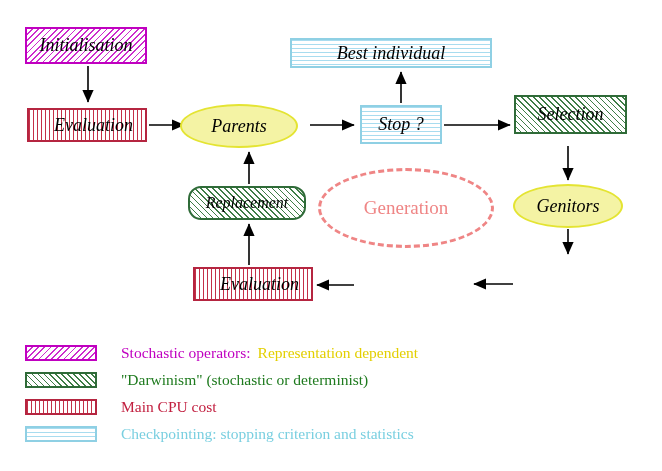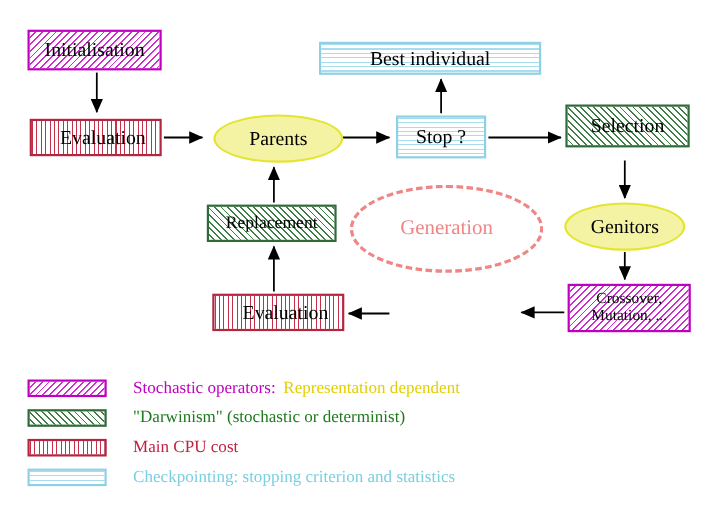--- a/index.html
+++ b/index.html
@@ -2,21 +2,21 @@
 <html><head>
 <meta charset="utf-8">
 <style>
   html, body { margin: 0; padding: 0; background: #ffffff; }
   .canvas {
     position: relative; width: 662px; height: 471px; background: #fff;
     font-family: "Liberation Serif", "DejaVu Serif", serif; overflow: hidden;
   }
   .node {
     position: absolute; display: flex; align-items: center; justify-content: center;
-    box-sizing: border-box; text-align: center; color: #000; font-size: 18px;
+    box-sizing: border-box; text-align: left; color: #000; font-size: 18px; font-style: italic;
   }
   .hatch-magenta {
     background: repeating-linear-gradient(135deg, #fff 0px, #fff 3.2px, #cd2bcd 3.2px, #cd2bcd 4.4px);
     border: 2px solid #c000c0;
   }
   .stripe-red {
     background: repeating-linear-gradient(90deg, #c43048 0px, #c43048 1px, #fff 1px, #fff 4px);
     border: 2px solid #b52540;
     padding-left: 13px;
   }
@@ -74,50 +74,44 @@
   </div>
 
   <div class="node stripe-cyan" style="left:290px; top:38px; width:202px; height:30px;">
     <span>Best individual</span>
   </div>
 
   <div class="node stripe-red" style="left:27px; top:108px; width:120px; height:34px;">
     <span>Evaluation</span>
   </div>
 
-  <div class="node ellipse" style="left:194px; top:104px; width:118px; height:44px;">
+  <div class="node ellipse" style="left:180px; top:104px; width:118px; height:44px;">
     <span>Parents</span>
   </div>
 
   <div class="node stripe-cyan" style="left:360px; top:105px; width:82px; height:39px;">
     <span>Stop ?</span>
   </div>
 
   <div class="node hatch-green" style="left:514px; top:95px; width:113px; height:39px;">
     <span>Selection</span>
   </div>
 
-  <div class="node hatch-green" style="left:188px; top:186px; width:118px; height:34px; font-size:16px;">
+  <div class="node hatch-green" style="left:188px; top:186px; width:118px; height:34px; font-size:16px;border-radius:13px;">
     <span>Replacement</span>
   </div>
 
   <div class="gen-ellipse" style="left:318px; top:168px; width:176px; height:80px;">
     <span>Generation</span>
   </div>
 
   <div class="node ellipse" style="left:513px; top:184px; width:110px; height:44px;">
     <span>Genitors</span>
   </div>
 
-  <div class="node hatch-magenta" style="left:516px; top:258px; width:112px; height:44px;">
-    <span class="two-line">
-      <span>Crossover,</span>
-      <span>Mutation, ...</span>
-    </span>
-  </div>
 
 
   <div class="node stripe-red" style="left:193px; top:267px; width:120px; height:34px;">
     <span>Evaluation</span>
   </div>
 
   <div class="legend-row" style="top:344px;">
     <span class="swatch hatch-magenta"></span>
     <span class="lg-magenta">Stochastic operators:</span>
     <span class="lg-yellow">Representation dependent</span>

